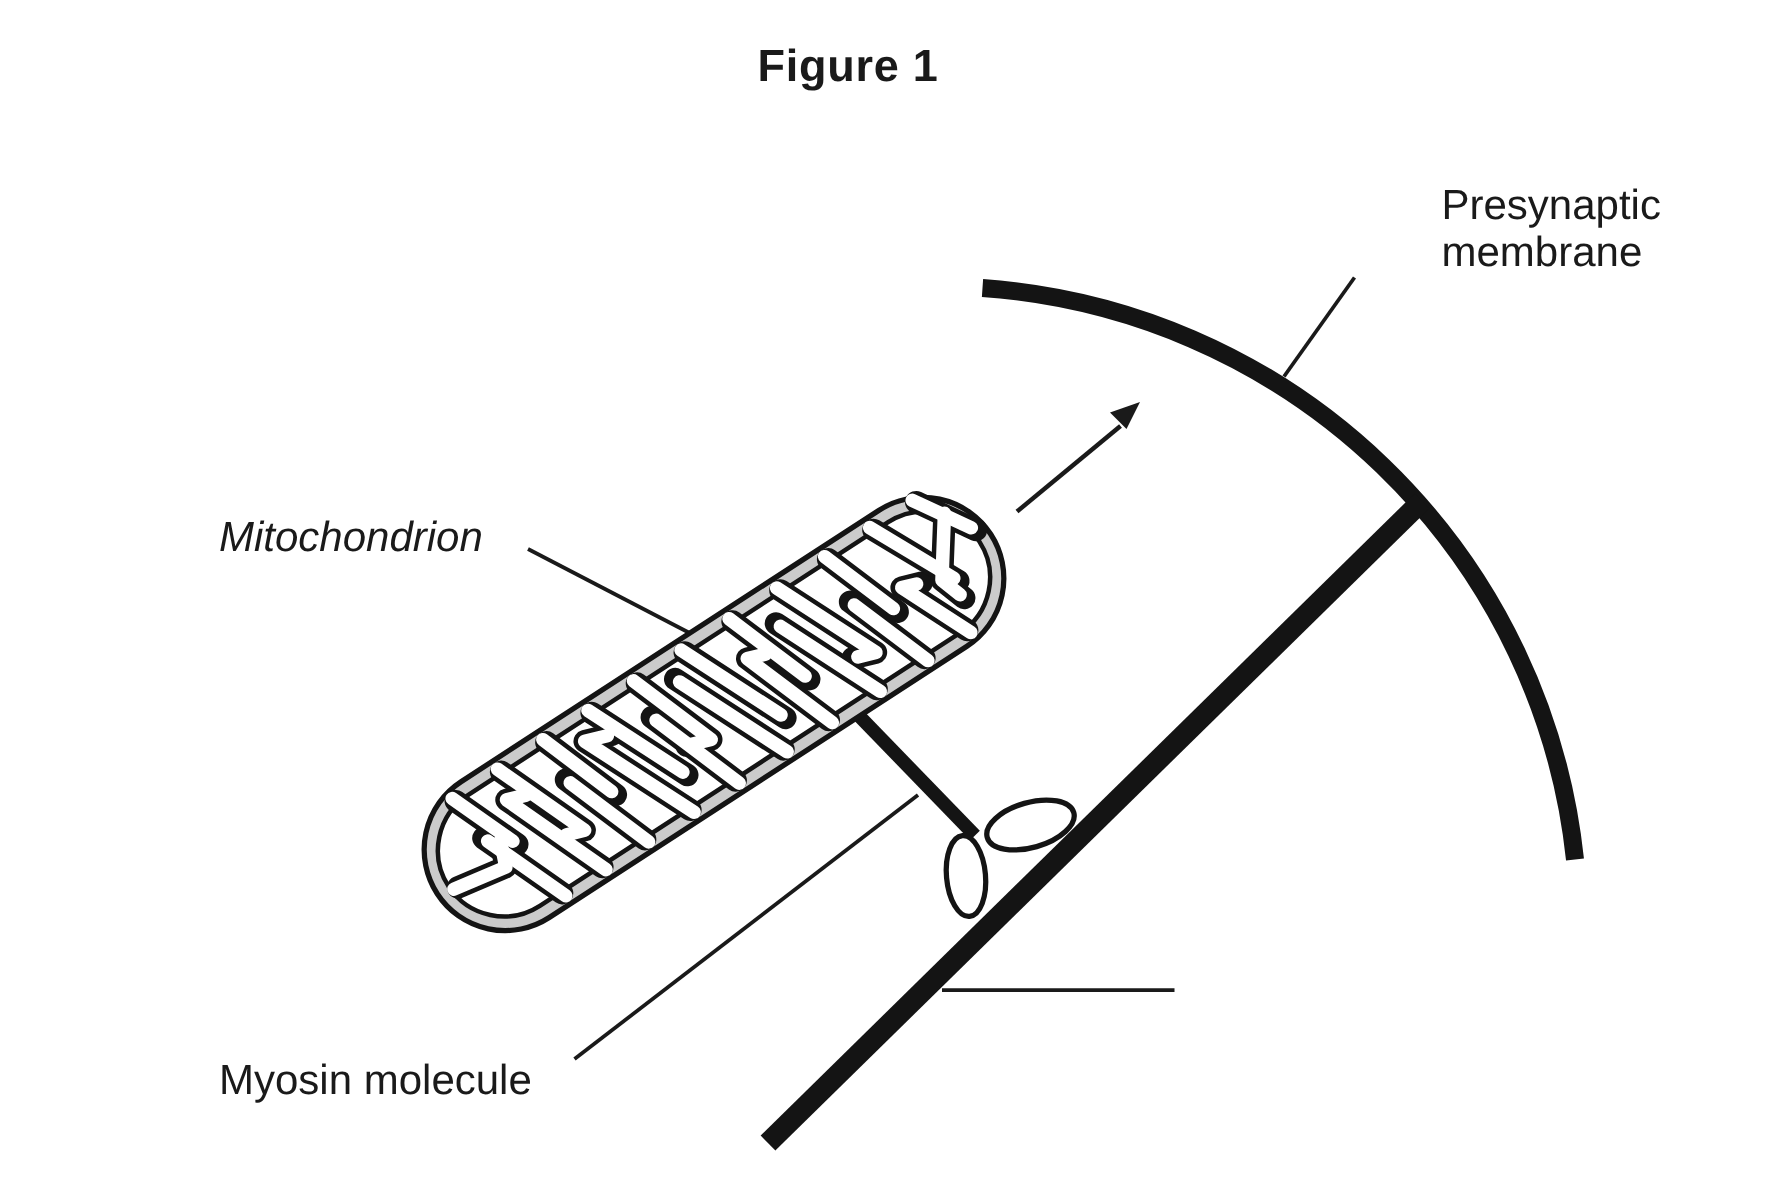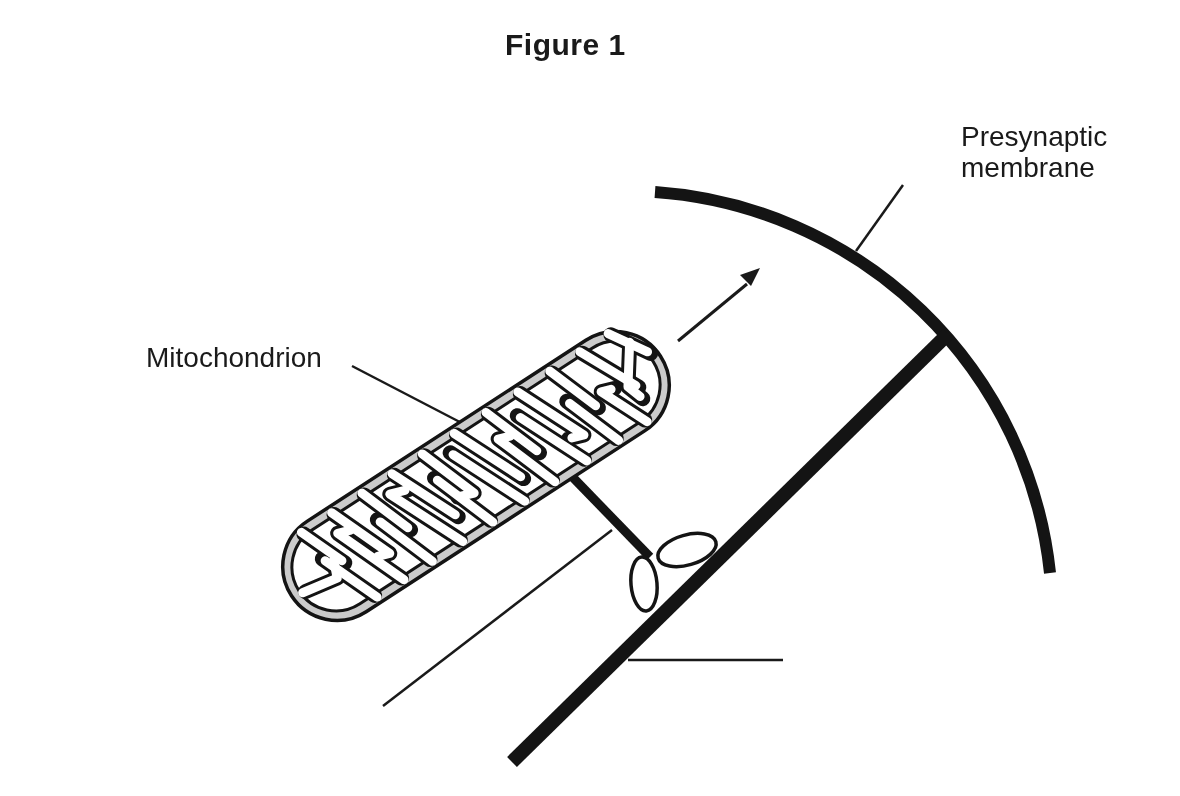--- a/index.html
+++ b/index.html
@@ -12,21 +12,21 @@
   }
   .figure-title {
     position:absolute; left:505px; top:28px; width:280px;
     text-align:left; font-size:30px; font-weight:700; letter-spacing:0.5px;
   }
   .diagram-svg { position:absolute; left:0; top:0; }
   .diagram-label {
     position:absolute; font-size:28px; line-height:31px; white-space:nowrap;
   }
   .label-presynaptic { left:913px; top:121px; width:180px; white-space:normal;margin-left:48px; }
-  .label-mitochondrion { left:146px; top:342px; }
+  .label-mitochondrion { left:146px; top:342px;font-style:italic; }
   .label-myosin { left:146px; top:704px; }
   .label-actin { left:786px; top:646px; }
 </style>
 </head>
 <body>
 
 <div class="canvas">
 
   <div class="figure-title">Figure 1</div>
 
@@ -98,13 +98,14 @@
           <path d="M 201.7 -28.5 L 176.0 8.0 L 180.9 22.7" fill="none" stroke="#ffffff" stroke-width="9" stroke-linecap="round" stroke-linejoin="round"></path>
         </g>
     </g>
 
     <line x1="678" y1="341" x2="747" y2="284" stroke="#1a1a1a" stroke-width="3"></line>
     <polygon points="760,268 751,286 740,275" fill="#1a1a1a"></polygon>
   </svg>
 
   <div class="diagram-label label-presynaptic">Presynaptic membrane</div>
   <div class="diagram-label label-mitochondrion">Mitochondrion</div>
+  <div class="diagram-label label-myosin">Myosin molecule</div>
 </div>
 
 </body></html>

